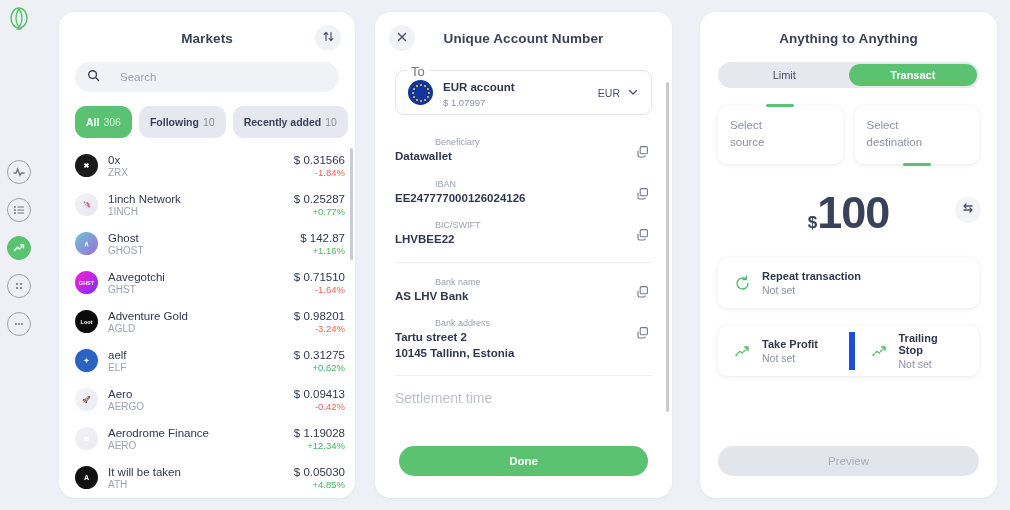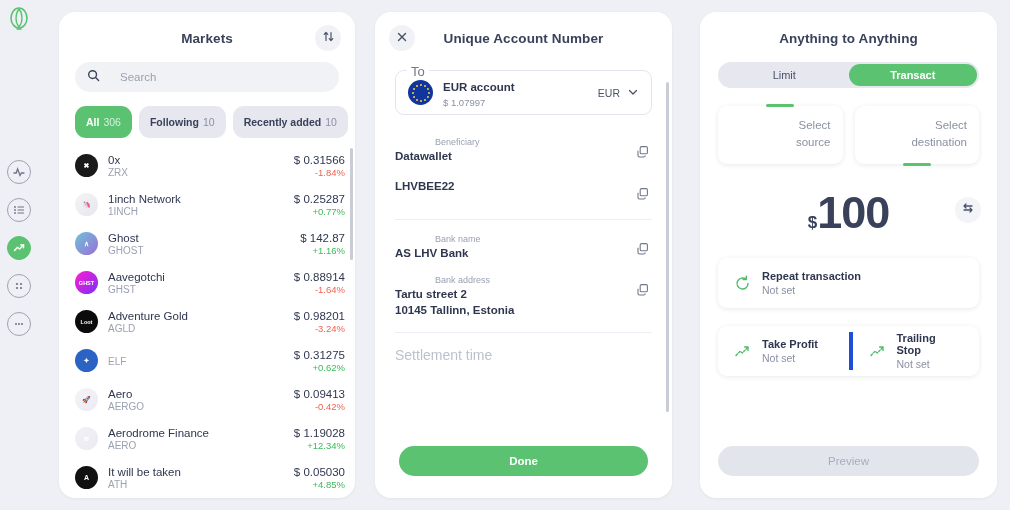--- a/index.html
+++ b/index.html
@@ -164,21 +164,21 @@
     justify-content: center; font-size: 11px; color: #4a5268; cursor: pointer;
   }
   .seg-btn.sel { background: #5bc271; color: #fff; font-weight: bold; }
 
   .sel-row { display: flex; gap: 12px; margin: 18px 18px 0; }
   .sel-card {
     flex: 1 1 50%; height: 58px; background: #fff; border-radius: 9px;
     box-shadow: 0 1px 5px rgba(40,50,80,.10);
     padding: 11px 12px; position: relative; cursor: pointer;
   }
-  .sel-card .txt { font-size: 11.5px; color: #8a91a3; line-height: 1.45; text-align: right; }
+  .sel-card .txt { font-size: 11.5px; color: #8a91a3; line-height: 1.45; }
   .tab-mark {
     position: absolute; left: 50%; margin-left: -14px; width: 28px; height: 3px;
     background: #5bc271; border-radius: 2px;
   }
   .tab-mark.top { top: -2px; }
   .tab-mark.bottom { bottom: -2px; }
 
   .amount-row {
     display: flex; align-items: center; justify-content: center;
     margin-top: 22px; position: relative; height: 54px;
@@ -192,21 +192,21 @@
     display: flex; align-items: center; justify-content: center;
     color: #4a5268; cursor: pointer;
   }
 
   .opt-card {
     margin: 18px 18px 0; background: #fff; border-radius: 9px;
     box-shadow: 0 1px 5px rgba(40,50,80,.10);
     display: flex; align-items: center; height: 50px;
   }
   .opt-cell { flex: 1 1 50%; display: flex; align-items: center; gap: 10px; padding: 0 16px; cursor: pointer; }
-  .opt-cell + .opt-cell { border-left: 4px solid #1d4ed8; justify-content: space-between; }
+  .opt-cell + .opt-cell { border-left: 6px solid #1d4ed8; justify-content: space-between; }
   .opt-ico { color: #4fbb6a; flex: 0 0 18px; display: flex; }
   .opt-title { font-size: 11px; color: #2f3750; font-weight: bold; }
   .opt-sub { font-size: 10.5px; color: #8a91a3; margin-top: 2px; }
 
   .preview-btn {
     position: absolute; left: 18px; bottom: 22px; width: 261px; height: 30px;
     background: #e3e5ed; border: none; border-radius: 15px;
     color: #a7adbc; font-size: 11.5px; cursor: pointer;
     font-family: "Liberation Sans", sans-serif;
   }
@@ -354,38 +354,39 @@
             <div class="mk-chg up">+1.16%</div>
           </div>
         </div>
         <div class="mk-row">
           <div class="coin-ico" style="background: linear-gradient(135deg, rgb(255, 31, 208), rgb(123, 47, 247)); font-size: 5.5px;">GHST</div>
           <div class="mk-names">
             <div class="mk-name">Aavegotchi</div>
             <div class="mk-sym">GHST</div>
           </div>
           <div class="mk-vals">
-            <div class="mk-price">$ 0.88914</div>
+            <div class="mk-price">$ 0.71510</div>
             <div class="mk-chg down">-1.64%</div>
           </div>
         </div>
         <div class="mk-row">
           <div class="coin-ico" style="background: linear-gradient(135deg, rgb(11, 11, 11), rgb(11, 11, 11)); font-size: 5.5px;">Loot</div>
           <div class="mk-names">
             <div class="mk-name">Adventure Gold</div>
             <div class="mk-sym">AGLD</div>
           </div>
           <div class="mk-vals">
             <div class="mk-price">$ 0.98201</div>
             <div class="mk-chg down">-3.24%</div>
           </div>
         </div>
         <div class="mk-row">
           <div class="coin-ico" style="background: linear-gradient(135deg, rgb(43, 99, 196), rgb(43, 99, 196));">✦</div>
           <div class="mk-names">
+            <div class="mk-name">aelf</div>
             <div class="mk-sym">ELF</div>
           </div>
           <div class="mk-vals">
             <div class="mk-price">$ 0.31275</div>
             <div class="mk-chg up">+0.62%</div>
           </div>
         </div>
         <div class="mk-row">
           <div class="coin-ico" style="background: linear-gradient(135deg, rgb(244, 244, 247), rgb(236, 234, 244));">🚀</div>
           <div class="mk-names">
@@ -471,20 +472,31 @@
             <div class="kv-k">Beneficiary</div>
             <div class="kv-v">Datawallet</div>
           </div>
           <div class="copy-btn"><svg width="14" height="14" viewBox="0 0 14 14" fill="none" stroke="currentColor" stroke-width="1.1" stroke-linejoin="round">
               <rect x="4.2" y="1.6" width="7.2" height="7.2" rx="1.4"></rect>
               <path d="M9.2 10.4 A1.6 1.6 0 0 1 7.6 12 L3.6 12 A1.6 1.6 0 0 1 2 10.4 L2 5.8"></path>
             </svg></div>
         </div>
         <div class="kv">
           <div class="kv-txt">
+            <div class="kv-k">IBAN</div>
+            <div class="kv-v">EE247777000126024126</div>
+          </div>
+          <div class="copy-btn"><svg width="14" height="14" viewBox="0 0 14 14" fill="none" stroke="currentColor" stroke-width="1.1" stroke-linejoin="round">
+              <rect x="4.2" y="1.6" width="7.2" height="7.2" rx="1.4"></rect>
+              <path d="M9.2 10.4 A1.6 1.6 0 0 1 7.6 12 L3.6 12 A1.6 1.6 0 0 1 2 10.4 L2 5.8"></path>
+            </svg></div>
+        </div>
+        <div class="kv">
+          <div class="kv-txt">
+            <div class="kv-k">BIC/SWIFT</div>
             <div class="kv-v">LHVBEE22</div>
           </div>
           <div class="copy-btn"><svg width="14" height="14" viewBox="0 0 14 14" fill="none" stroke="currentColor" stroke-width="1.1" stroke-linejoin="round">
               <rect x="4.2" y="1.6" width="7.2" height="7.2" rx="1.4"></rect>
               <path d="M9.2 10.4 A1.6 1.6 0 0 1 7.6 12 L3.6 12 A1.6 1.6 0 0 1 2 10.4 L2 5.8"></path>
             </svg></div>
         </div>
         <div class="divider"></div>
         <div class="kv">
           <div class="kv-txt">

